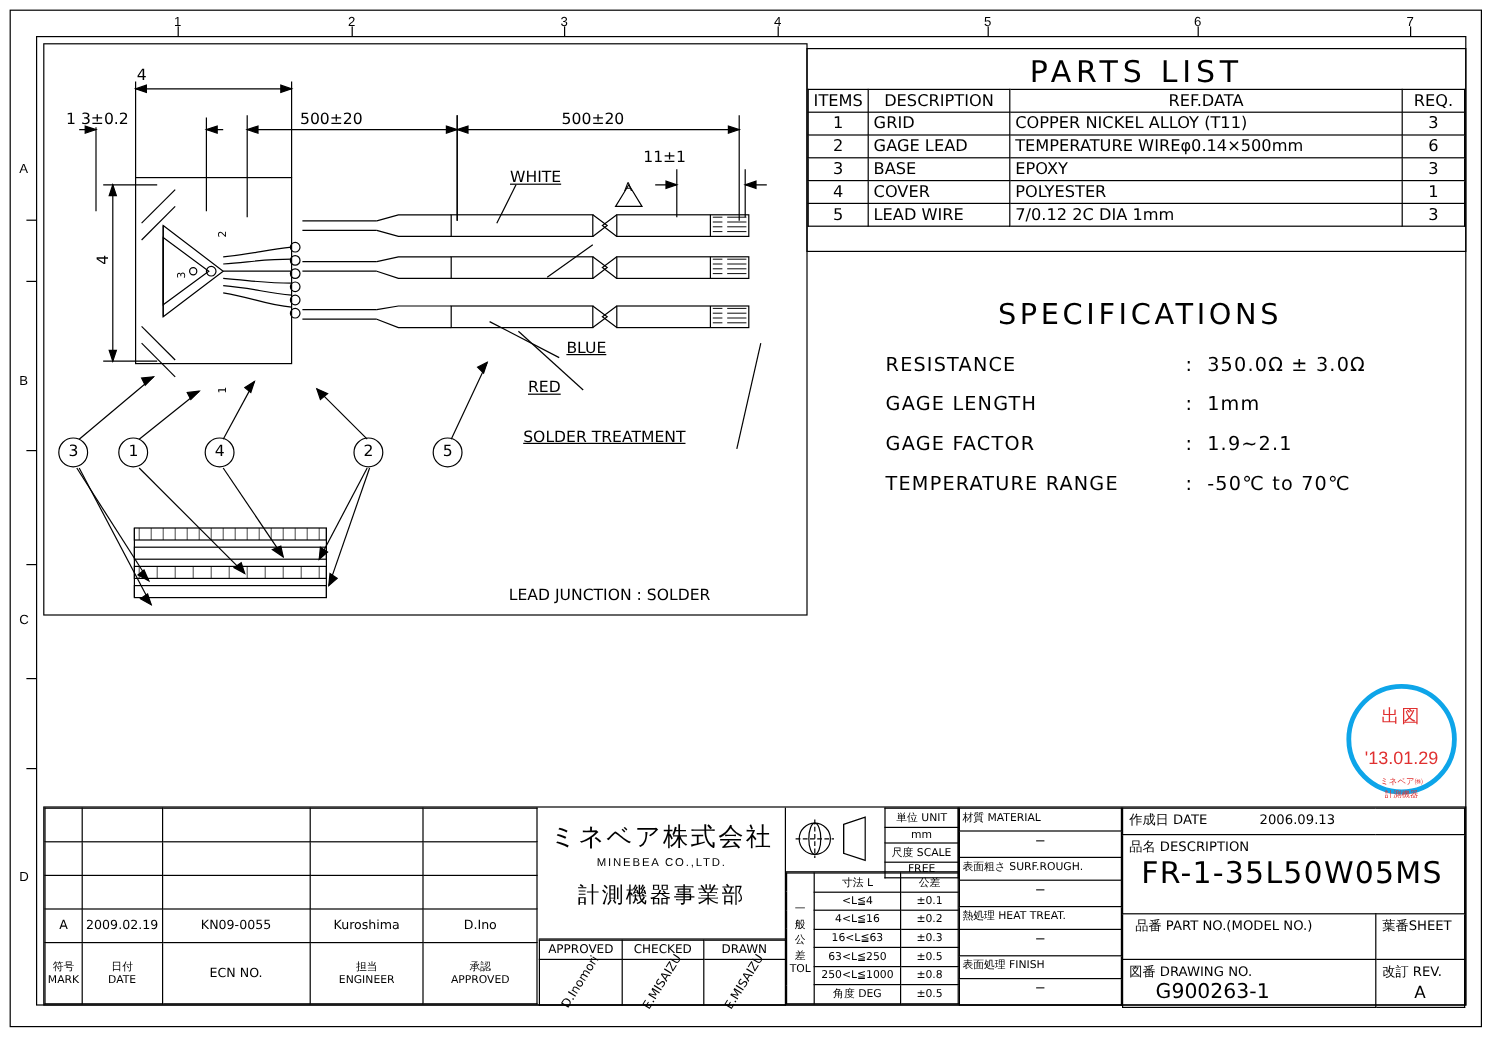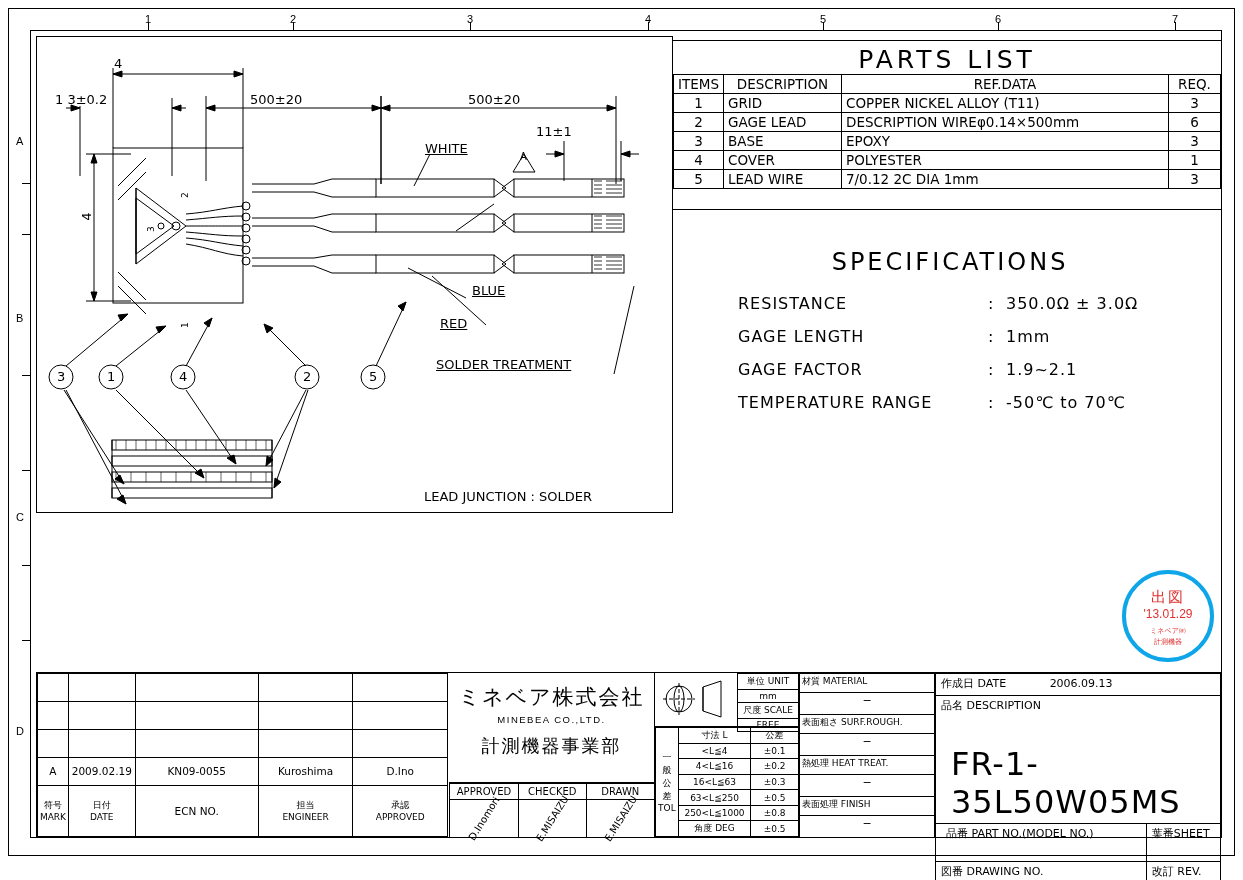--- a/index.html
+++ b/index.html
@@ -106,21 +106,21 @@
   
   #stamp {
     left: 1122px; top: 570px; width: 92px; height: 92px;
     border: 4px solid #0ea5e9;
     border-radius: 50%;
     color: #e03030;
     text-align: center;
     box-sizing: border-box;
   }
   #stamp .s1 { font-size: 15px; margin-top: 14px; letter-spacing: 2px;}
-  #stamp .s2 { font-size: 12px; margin-top: 0; }
+  #stamp .s2 { font-size: 15px; margin-top: 17px; }
   #stamp .s3 { font-size: 7px; margin-top: 5px; }
   #stamp .s4 { font-size: 7px; margin-top: 1px; }
 
   
   #title-block {
     left: 36px; top: 672px; width: 1186px; height: 166px;
     border: 1.2px solid #000;
     box-sizing: border-box;
   }
 
@@ -175,21 +175,21 @@
   }
   .mat-tbl td { border: 1px solid #000; padding: 1px 2px; vertical-align: top; }
   .mat-tbl .dash { text-align: center; font-size: 11px; }
 
   .info-tbl {
     position: absolute; left: 898px; top: 0px; width: 286px; height: 164px;
     border-collapse: collapse; font-size: 11px;
     font-family: "DejaVu Sans", sans-serif;
   }
   .info-tbl td { border: 1px solid #000; padding: 2px 5px; vertical-align: top; }
-  .big-name { font-size: 32px; letter-spacing: 1px; padding-left: 10px; margin-top: 32px; }
+  .big-name { font-size: 25px; letter-spacing: 1px; padding-left: 10px; }
   .rot {
     transform: rotate(-58deg);
     transform-origin: center;
     font-size: 10px;
     white-space: nowrap;
   }
   .underline { text-decoration: underline; }
 
   .lbl {
     font-family: "DejaVu Sans", sans-serif;
@@ -489,21 +489,21 @@
       <tbody>
         <tr>
           <td class="c">1</td>
           <td class="l">GRID</td>
           <td class="l">COPPER NICKEL ALLOY (T11)</td>
           <td class="c">3</td>
         </tr>
         <tr>
           <td class="c">2</td>
           <td class="l">GAGE LEAD</td>
-          <td class="l">DESCRIPTION WIREφ0.14×500mm</td>
+          <td class="l">TEMPERATURE WIREφ0.14×500mm</td>
           <td class="c">6</td>
         </tr>
         <tr>
           <td class="c">3</td>
           <td class="l">BASE</td>
           <td class="l">EPOXY</td>
           <td class="c">3</td>
         </tr>
         <tr>
           <td class="c">4</td>

